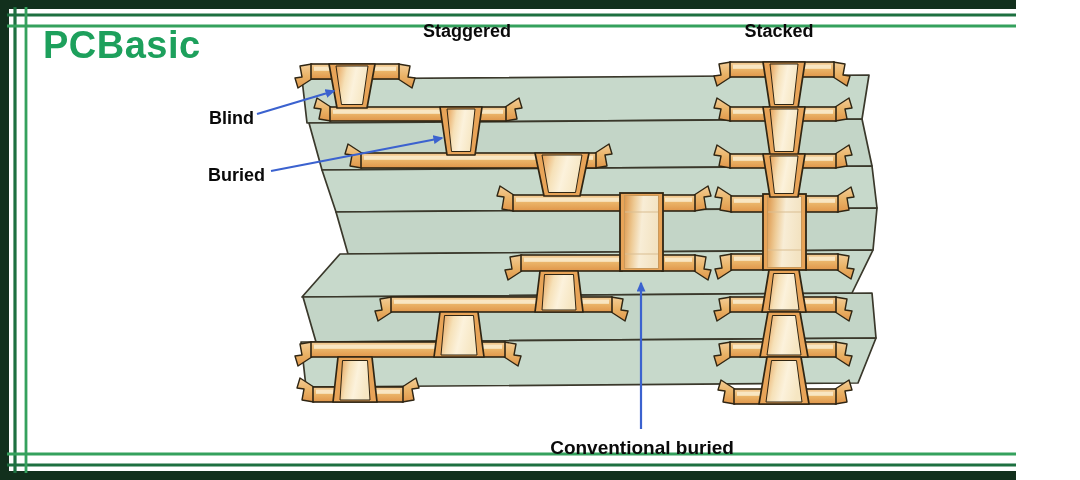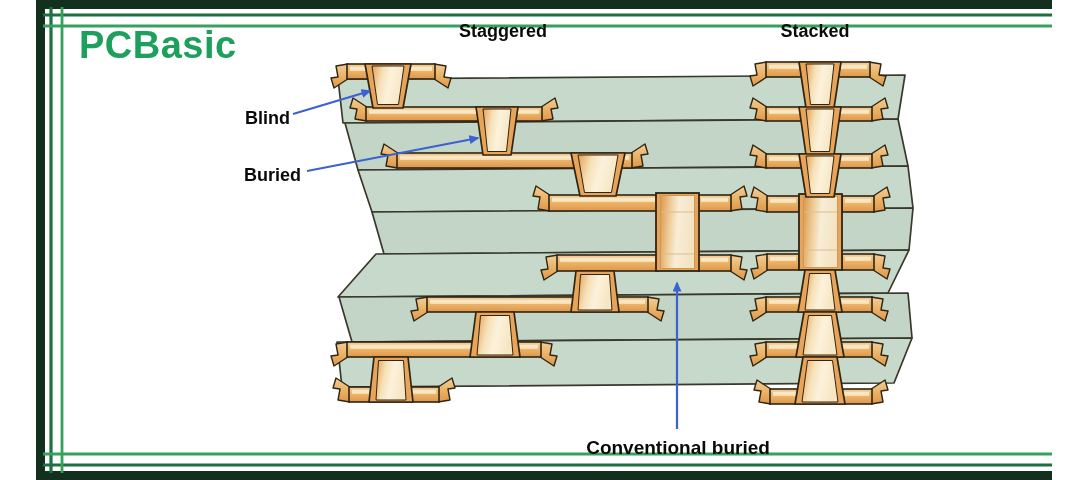--- a/index.html
+++ b/index.html
@@ -1,18 +1,18 @@
 <!DOCTYPE html>
 <html><head>
 <meta charset="utf-8">
 <style>
   html,body{margin:0;padding:0;background:#ffffff;}
   .stage{
     position:relative;width:1016px;height:480px;background:#ffffff;
-    font-family:"Liberation Sans",sans-serif;overflow:hidden;margin-left:36px;
+    font-family:"Liberation Sans",sans-serif;overflow:hidden;
   }
   svg{display:block}
   .dlabel{font-family:"Liberation Sans",sans-serif;font-weight:bold;font-size:18px;fill:#0a0a0a;}
   .dlabel-lg{font-size:19px;}
   .logo-text{font-family:"Liberation Sans",sans-serif;font-weight:800;font-size:38px;letter-spacing:0.5px;}
   .frame-a{stroke-width:3.2;}
   .frame-b{stroke-width:2.8;}
 </style>
 </head>
 <body>

